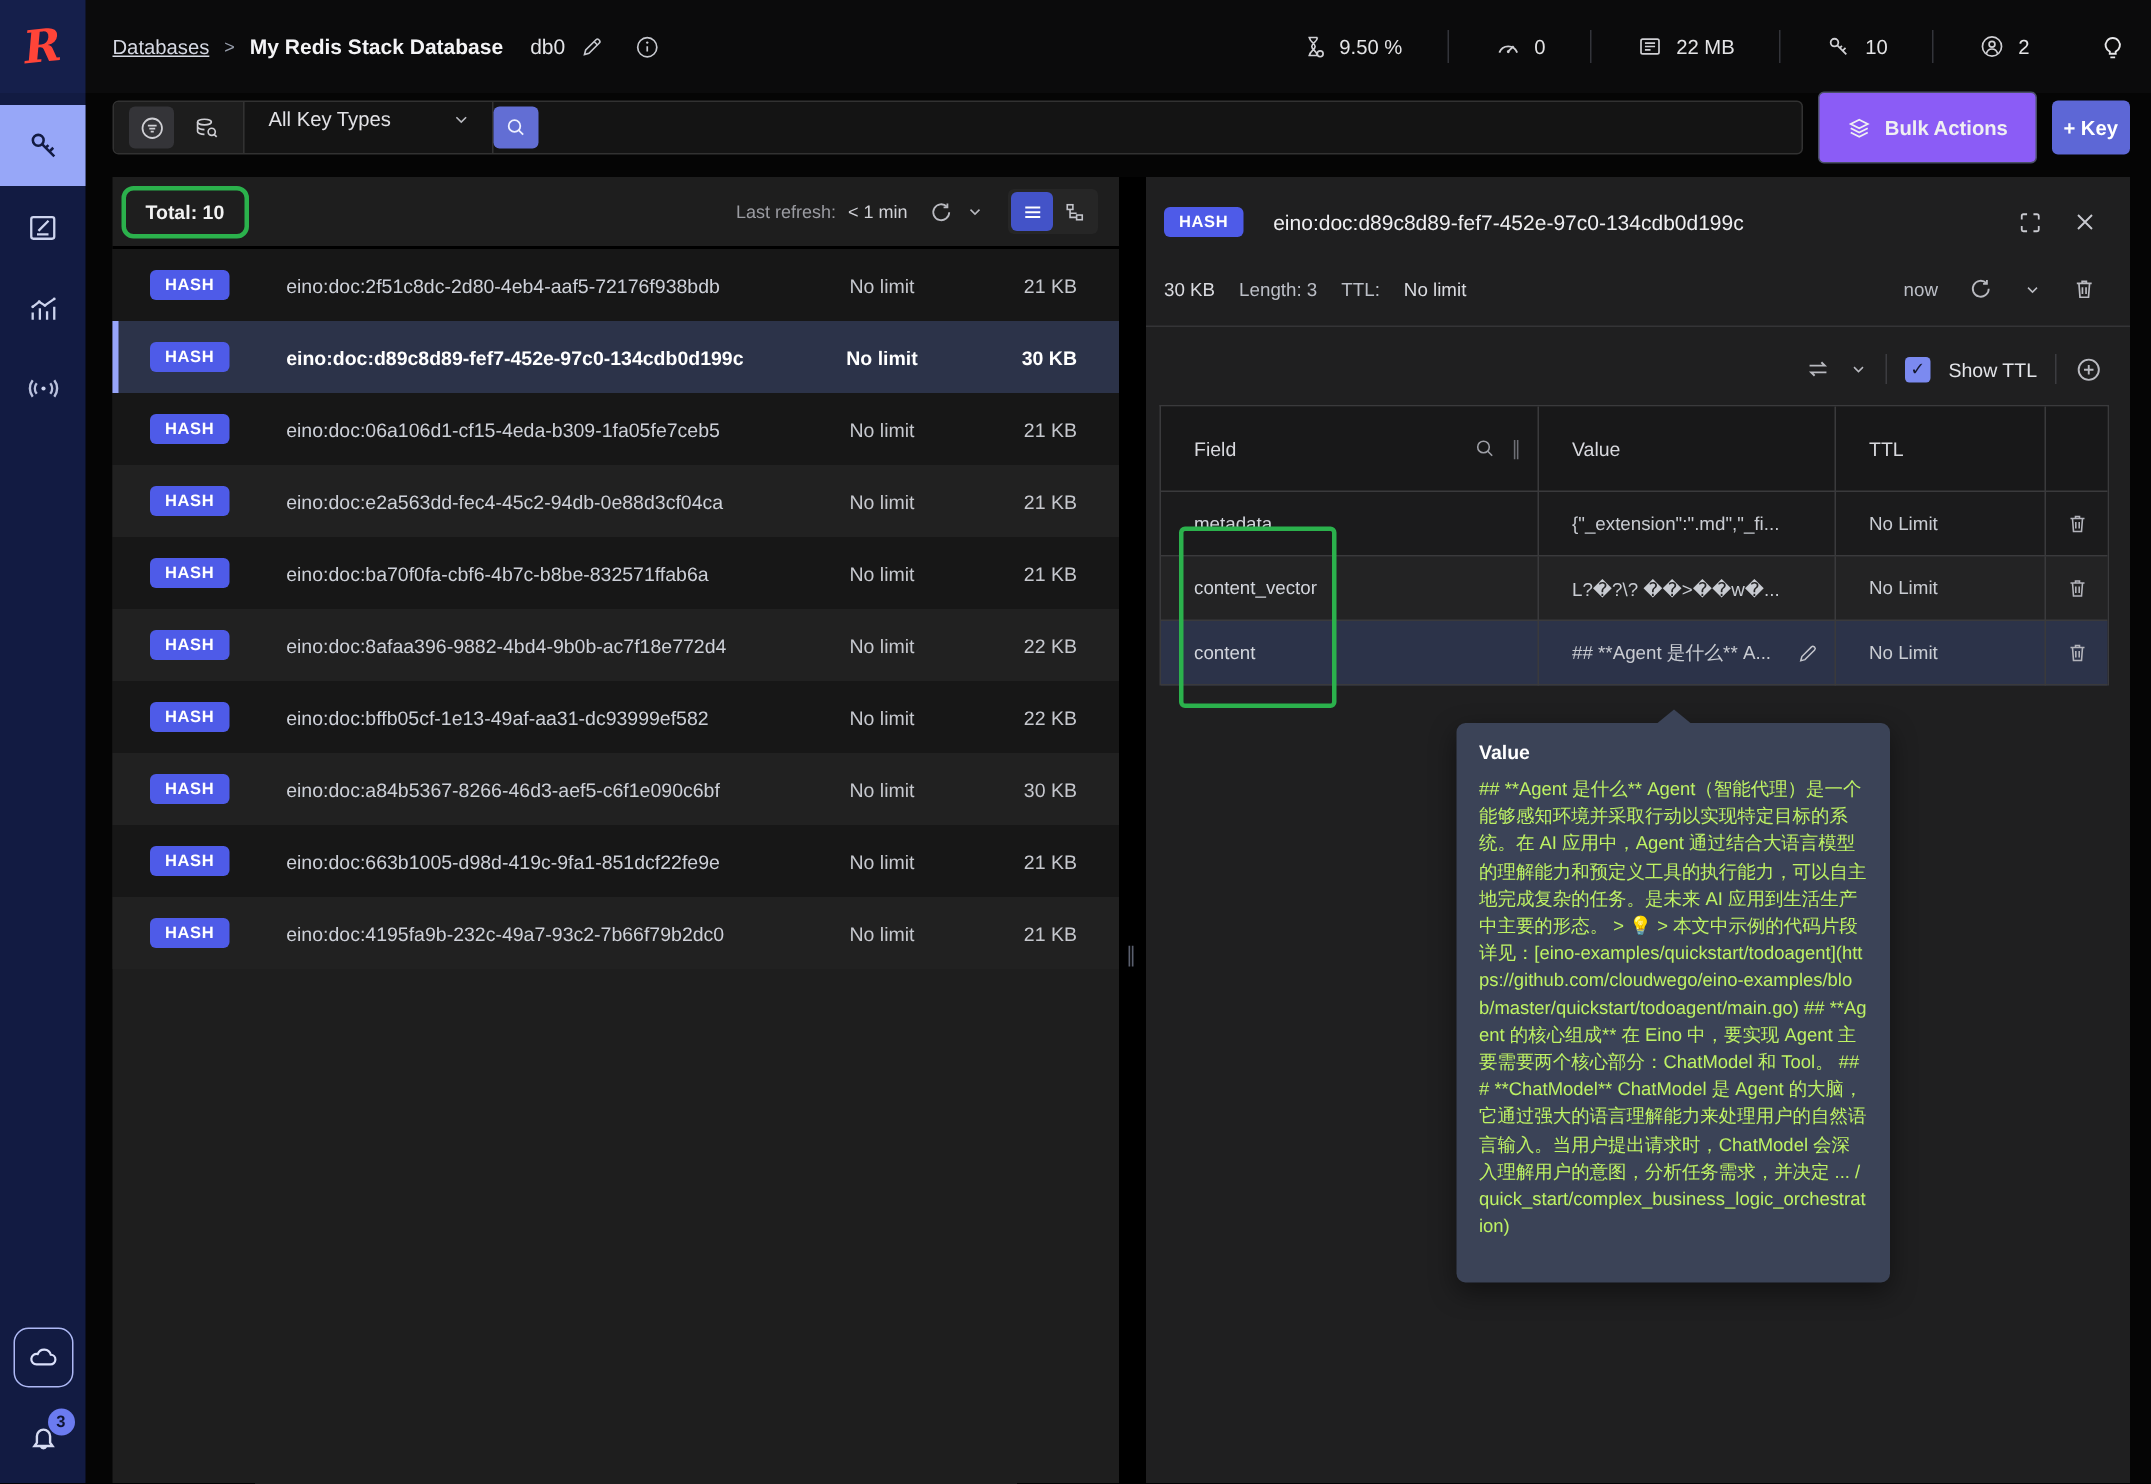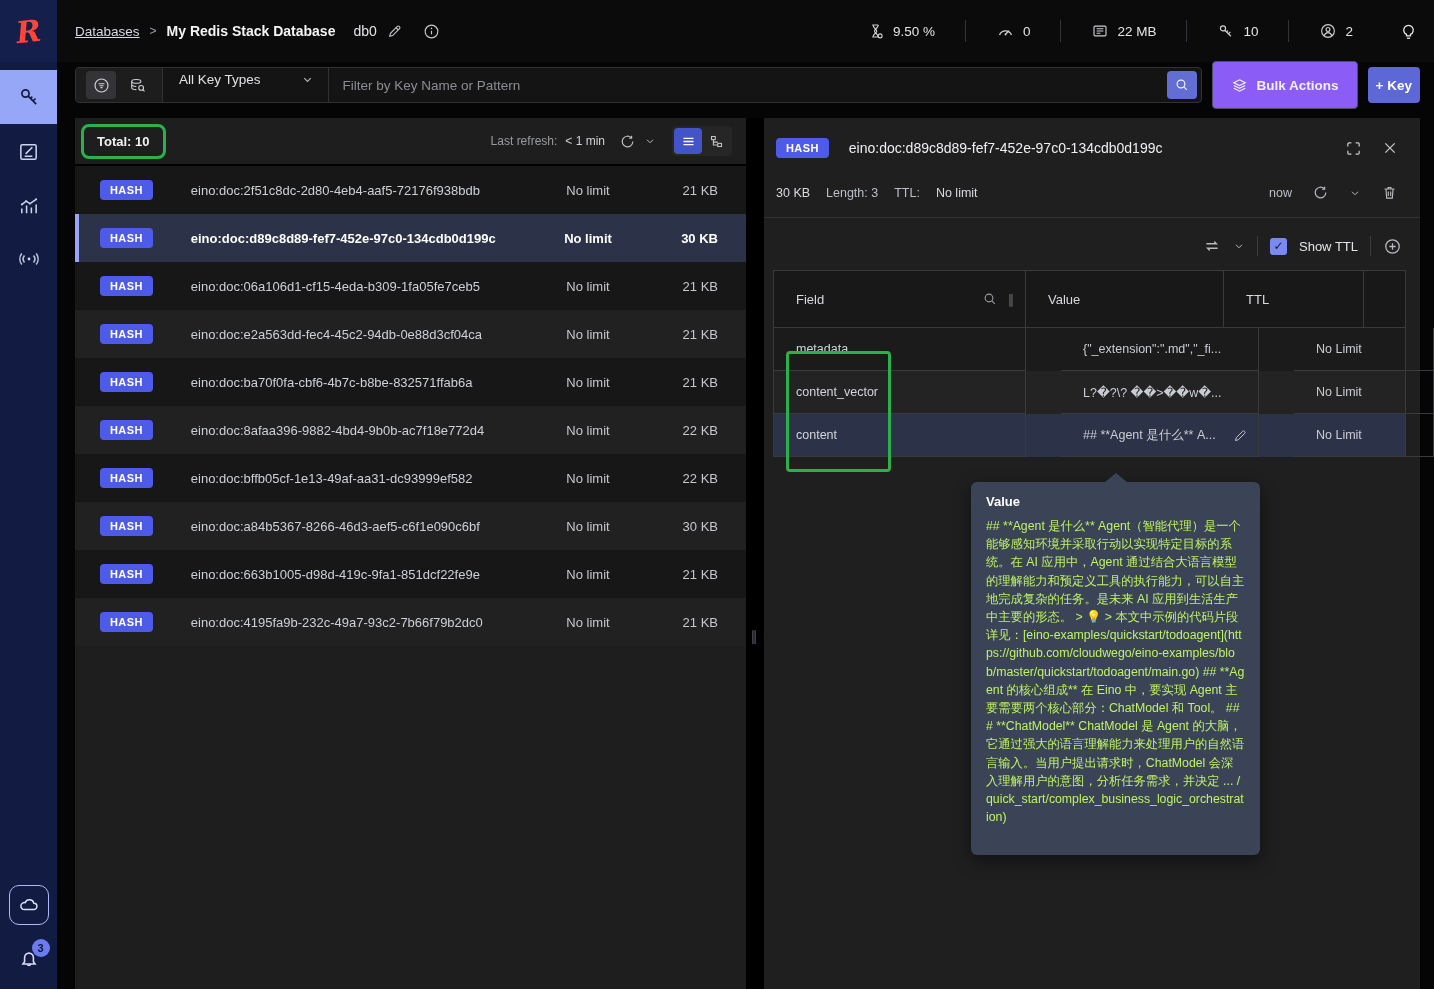--- a/index.html
+++ b/index.html
@@ -88,21 +88,21 @@
   .csep { width:1px; height:20px; background:#3c3c40; }
   .checkbox { width:17px; height:17px; border-radius:3px; background:#7b8af0; display:flex; align-items:center; justify-content:center; color:#15182e; font-size:12px; font-weight:bold; }
   #showttl-label { color:#e3e4e8; font-size:13px; }
 
   
   #dtable { margin-left:9px; width:633px; border:1px solid #3a3a3c; border-bottom:none; }
   .trow { display:grid; grid-template-columns:252px 198px 140px 41px; }
   .trow > div { border-right:1px solid #3a3a3c; border-bottom:1px solid #3a3a3c; display:flex; align-items:center; padding:0 10px 0 22px; overflow:hidden; }
   .trow > div:last-child { border-right:none; padding:0; justify-content:center; }
   .thead { height:57px; background:#181819; color:#d8d9de; font-size:13px; }
-  .tbody { height:43px; font-size:12.5px; color:#c9ccd2;gap:35px; }
+  .tbody { height:43px; font-size:12.5px; color:#c9ccd2; }
   .tbody.r0 { background:#1b1b1c; }
   .tbody.r1 { background:#232324; }
   .tbody.r2 { background:#2c3349; }
   .fieldcell { color:#d2d5dc; }
   .valcell { white-space:nowrap; }
   .val-edit { margin-left:auto; color:#c3c5cc; }
   #field-head-tools { margin-left:auto; display:flex; align-items:center; gap:10px; color:#9d9ea5; }
   .col-resize { color:#6e6f76; font-size:13px; letter-spacing:1px; }
   .trash-btn { color:#b2b3ba; display:flex; }
 
@@ -281,21 +281,20 @@
         </span>
       </div>
       <div id="keytype-select">
         <span>All Key Types</span>
         <span class="ghost-ic">
           <svg width="13" height="13" viewBox="0 0 24 24" fill="none" stroke="currentColor" stroke-width="2">
               <path d="M6 9.5l6 6 6-6"></path>
             </svg>
         </span>
       </div>
-      <input id="filter-input" placeholder="Filter by Key Name or Pattern" style="">
       <span id="search-btn">
         <svg width="16" height="16" viewBox="0 0 24 24" fill="none" stroke="currentColor" stroke-width="1.8">
             <circle cx="10.5" cy="10.5" r="5.8"></circle>
             <path d="M14.8 14.8l4.4 4.4"></path>
           </svg>
       </span>
     </div>
     <div id="bulk-btn">
       <span>
         <svg width="17" height="17" viewBox="0 0 24 24" fill="none" stroke="currentColor" stroke-width="1.7">

